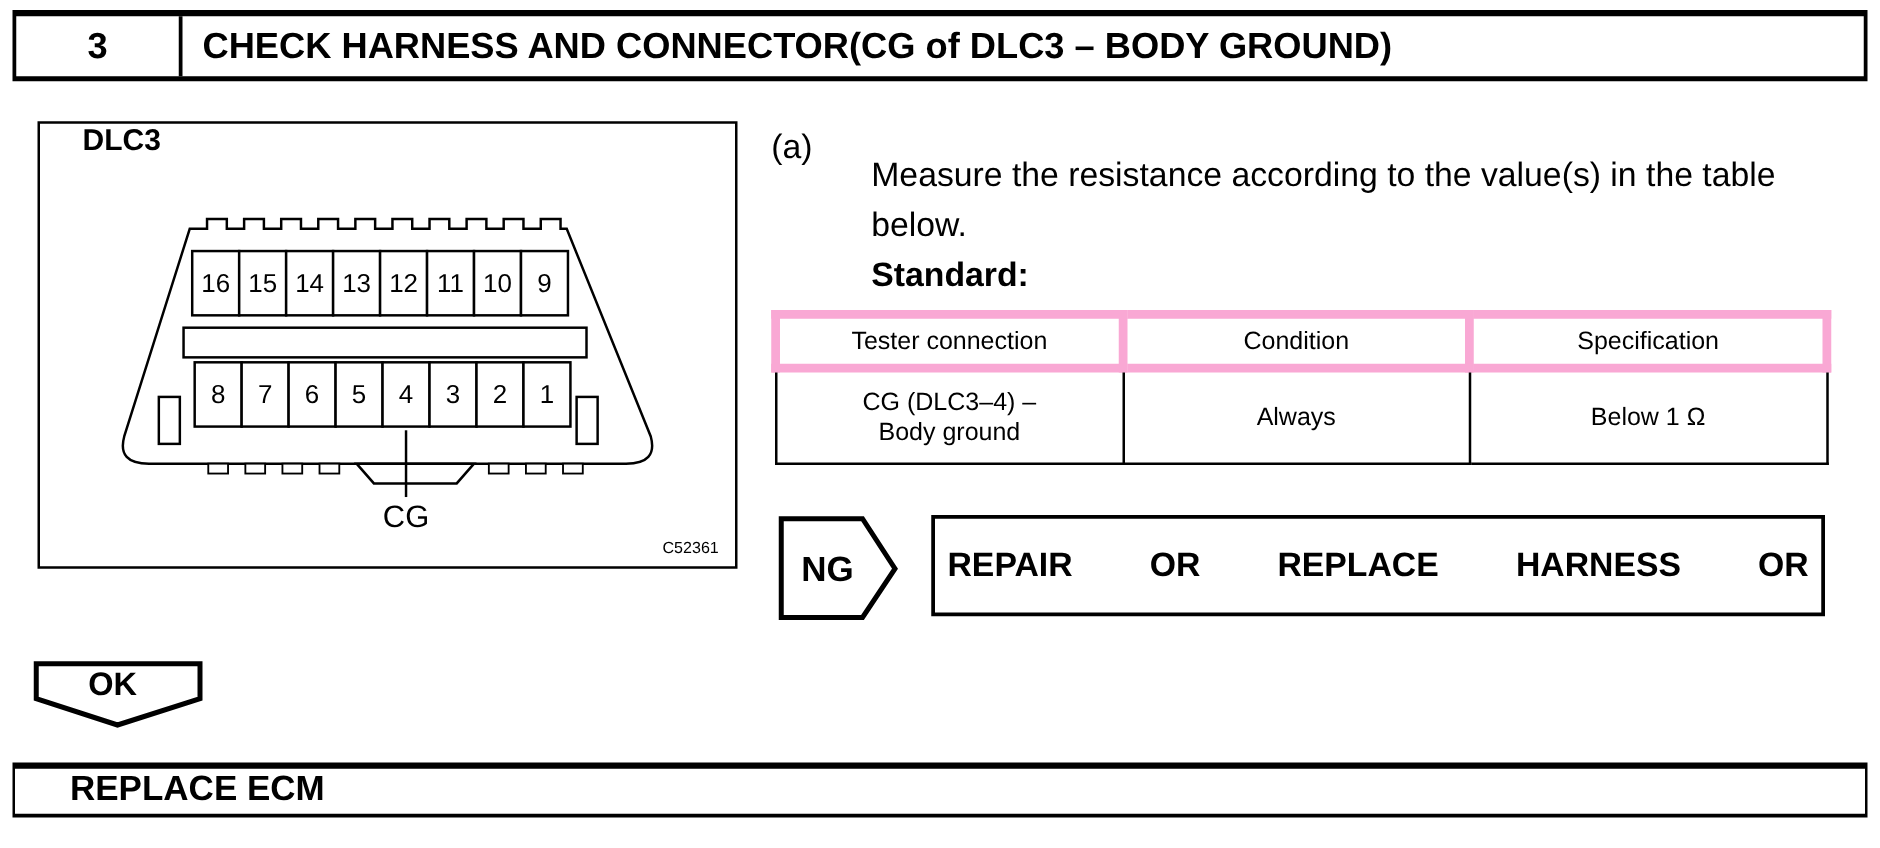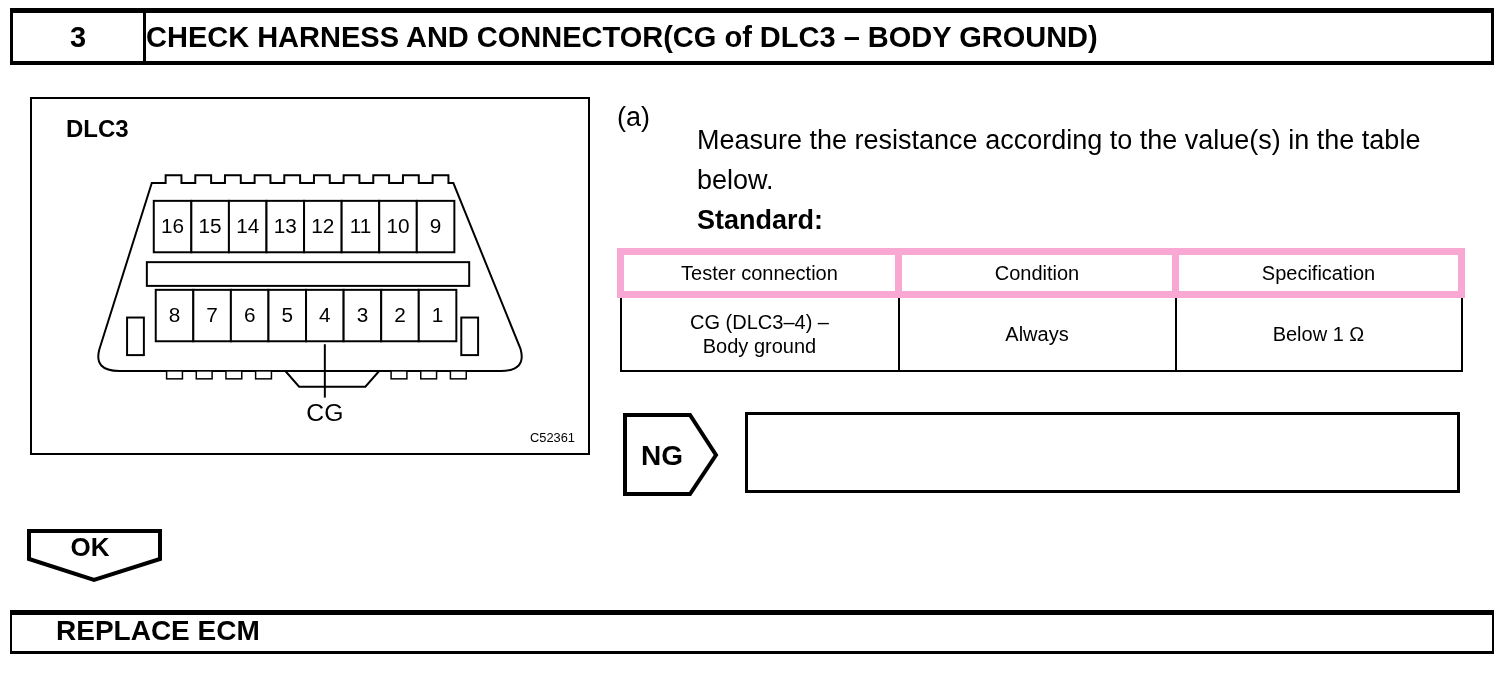--- a/index.html
+++ b/index.html
@@ -22,31 +22,31 @@
     border-top-width: 5px;
     border-bottom-width: 4px;
     display: flex; align-items: center;
     font-weight: bold; font-size: 29px;
   }
   .step-number {
     width: 130px; align-self: stretch;
     display: flex; align-items: center; justify-content: center;
     border-right: 3px solid #000;
   }
-  .step-title { flex: 1; white-space: nowrap; }
+  .step-title { flex: 1; padding-left: 16px; white-space: nowrap; }
 
   
   .figure-box {
     position: absolute; left: 30px; top: 97px;
     width: 560px; height: 358px;
     box-sizing: border-box;
     border: 2px solid #000;
   }
   .figure-label {
-    position: absolute; left: 34px; top: 16px;
+    position: absolute; left: 34px; top: 0;
     font-weight: bold; font-size: 24px;
   }
   .connector-svg { position: absolute; left: 0; top: 0; width: 100%; height: 100%; }
   .connector-svg text { font-family: "Liberation Sans", sans-serif; fill: #000; }
   .connector-svg .pin { fill: #fff; stroke: #000; stroke-width: 2; }
   .connector-svg .outline { fill: #fff; stroke: #000; stroke-width: 2; }
   .connector-svg .tooth { fill: #fff; stroke: #000; stroke-width: 1.5; }
 
   
   .main-right {
@@ -197,20 +197,21 @@
         </tr>
       </tbody>
     </table>
   </div>
 
   <svg class="ng-shape" width="97" height="85" viewBox="0 0 97 85">
     <polygon points="3,3 68,3 94,43 68,82 3,82" fill="#fff" stroke="#000" stroke-width="4"></polygon>
     <text x="40" y="43" text-anchor="middle" dominant-baseline="central" font-size="28" font-weight="bold" font-family="Liberation Sans, sans-serif">NG</text>
   </svg>
   <div class="result-box">
+    <div class="result-line1">REPAIR OR REPLACE HARNESS OR</div>
   </div>
 
   <svg class="ok-shape" width="138" height="56" viewBox="0 0 138 56">
     <polygon points="3,3 134,3 134,31 68,52 3,31" fill="#fff" stroke="#000" stroke-width="4"></polygon>
     <text x="64" y="19" text-anchor="middle" dominant-baseline="central" font-size="26" font-weight="bold" font-family="Liberation Sans, sans-serif">OK</text>
   </svg>
 
   <div class="footer-bar">
     <span>REPLACE ECM</span>
   </div>

